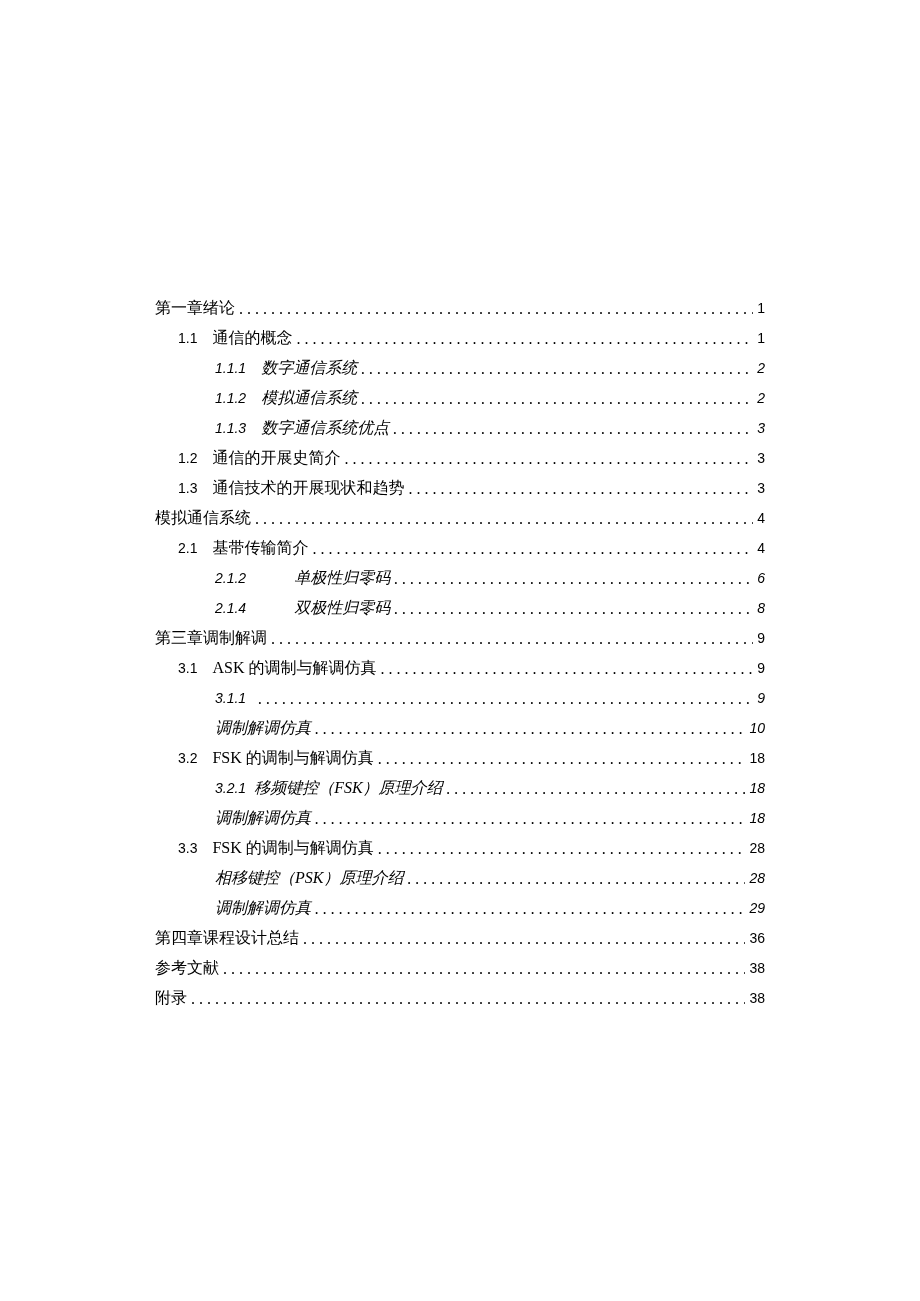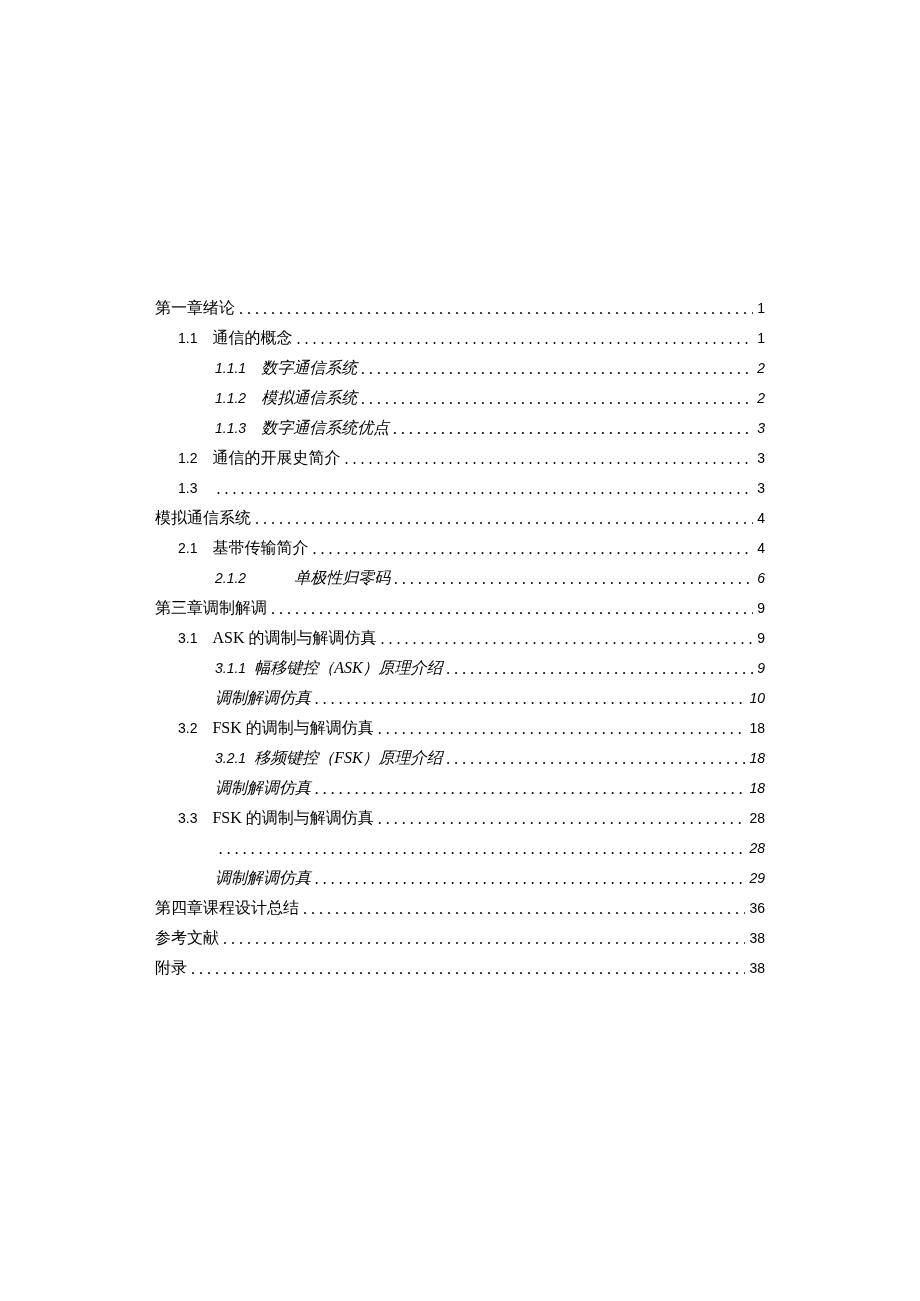--- a/index.html
+++ b/index.html
@@ -86,20 +86,21 @@
       <div class="toc-row indent-1">
         <span class="toc-num arial">1.2</span>
         <span class="spacer-med"></span>
         <span class="toc-title ">通信的开展史简介</span>
         <span class="leader"></span>
         <span class="toc-page arial">3</span>
       </div>
       <div class="toc-row indent-1">
         <span class="toc-num arial">1.3</span>
         <span class="spacer-med"></span>
+        <span class="toc-title ">通信技术的开展现状和趋势</span>
         <span class="leader"></span>
         <span class="toc-page arial">3</span>
       </div>
       <div class="toc-row indent-0">
         <span class="spacer-sm"></span>
         <span class="toc-title ">模拟通信系统</span>
         <span class="leader"></span>
         <span class="toc-page arial">4</span>
       </div>
       <div class="toc-row indent-1">
@@ -109,37 +110,43 @@
         <span class="leader"></span>
         <span class="toc-page arial">4</span>
       </div>
       <div class="toc-row indent-2">
         <span class="toc-num arial">2.1.2</span>
         <span class="spacer-wide"></span>
         <span class="toc-title ">单极性归零码</span>
         <span class="leader"></span>
         <span class="toc-page arial">6</span>
       </div>
+      <div class="toc-row indent-2">
+        <span class="toc-num arial">2.1.4</span>
+        <span class="spacer-wide"></span>
+        <span class="toc-title ">双极性归零码</span>
+        <span class="leader"></span>
+        <span class="toc-page arial">8</span>
+      </div>
       <div class="toc-row indent-0">
         <span class="spacer-sm"></span>
         <span class="toc-title ">第三章调制解调</span>
         <span class="leader"></span>
         <span class="toc-page arial">9</span>
       </div>
       <div class="toc-row indent-1">
         <span class="toc-num arial">3.1</span>
         <span class="spacer-med"></span>
         <span class="toc-title ">ASK 的调制与解调仿真</span>
         <span class="leader"></span>
         <span class="toc-page arial">9</span>
       </div>
       <div class="toc-row indent-2">
         <span class="toc-num arial">3.1.1</span>
         <span class="spacer-join"></span>
-        <span class="toc-title ">幅移键控（ASK）原理介绍</span>
         <span class="leader"></span>
         <span class="toc-page arial">9</span>
       </div>
       <div class="toc-row indent-2">
         <span class="spacer-sm"></span>
         <span class="toc-title ">调制解调仿真</span>
         <span class="leader"></span>
         <span class="toc-page arial">10</span>
       </div>
       <div class="toc-row indent-1">
@@ -164,20 +171,21 @@
       </div>
       <div class="toc-row indent-1">
         <span class="toc-num arial">3.3</span>
         <span class="spacer-med"></span>
         <span class="toc-title ">FSK 的调制与解调仿真</span>
         <span class="leader"></span>
         <span class="toc-page arial">28</span>
       </div>
       <div class="toc-row indent-2">
         <span class="spacer-sm"></span>
+        <span class="toc-title ">相移键控（PSK）原理介绍</span>
         <span class="leader"></span>
         <span class="toc-page arial">28</span>
       </div>
       <div class="toc-row indent-2">
         <span class="spacer-sm"></span>
         <span class="toc-title ">调制解调仿真</span>
         <span class="leader"></span>
         <span class="toc-page arial">29</span>
       </div>
       <div class="toc-row indent-0">

